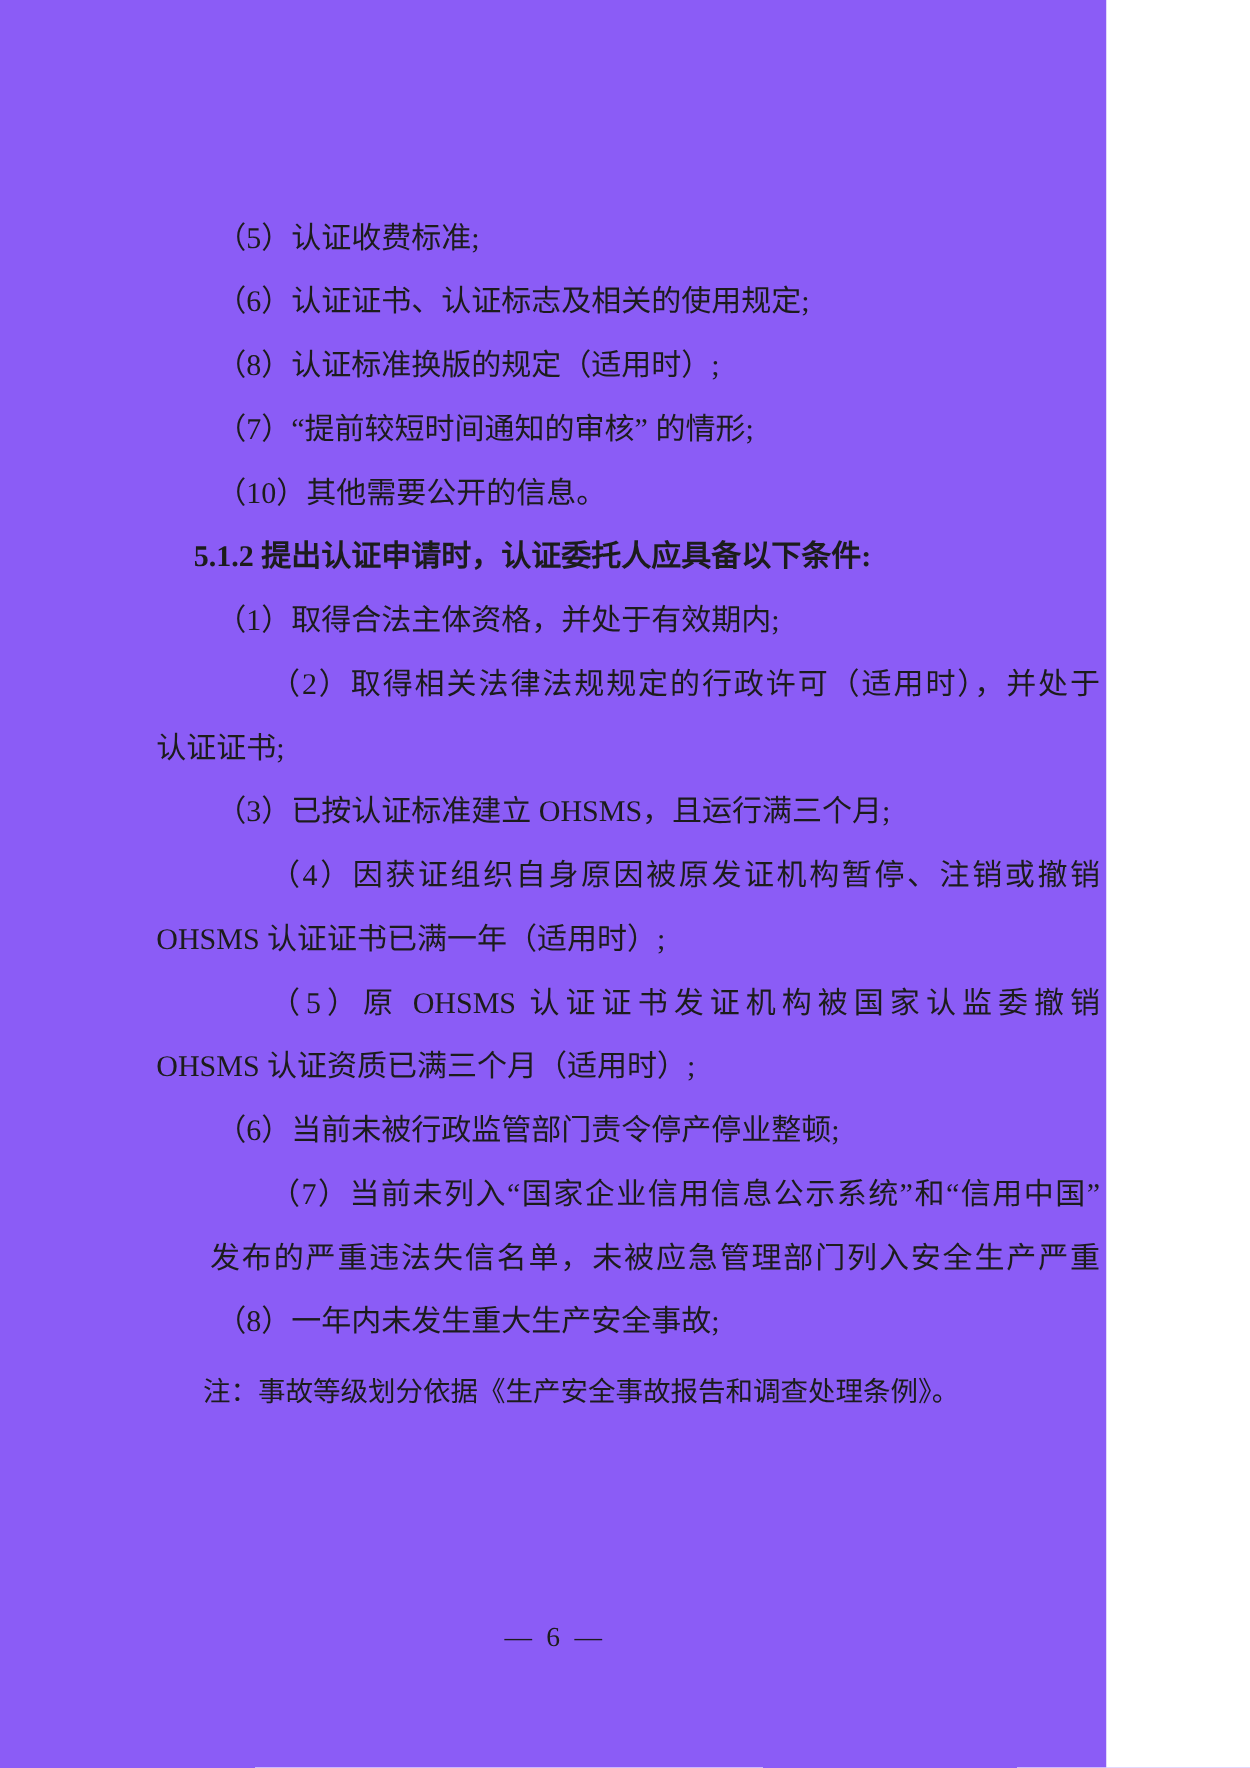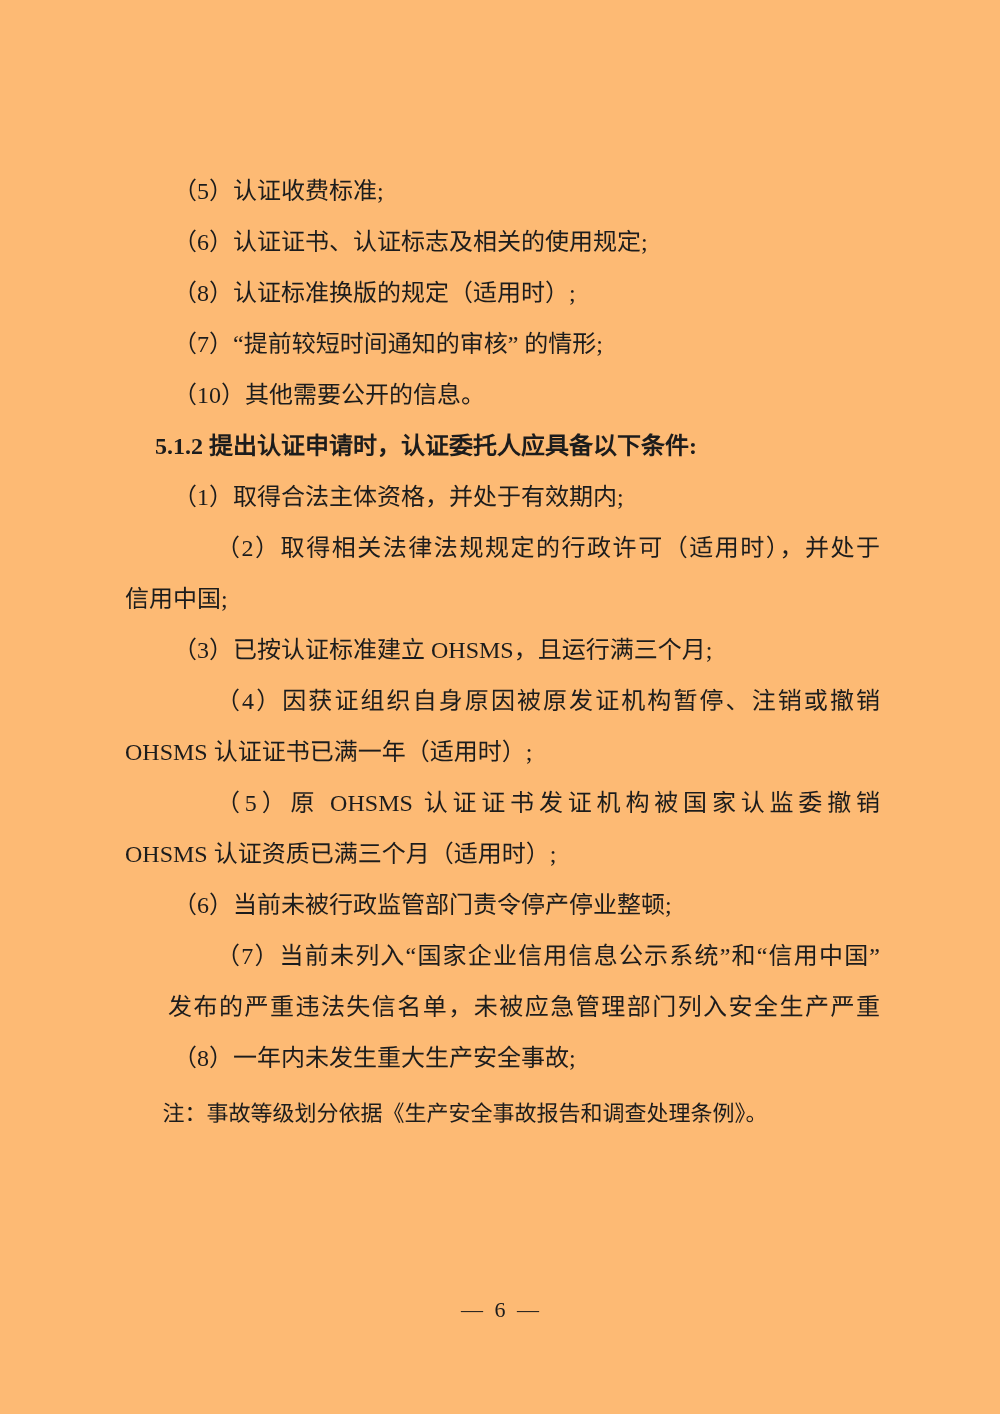--- a/index.html
+++ b/index.html
@@ -2,23 +2,23 @@
 <html lang="zh-CN"><head>
 <meta charset="utf-8">
 <style>
   html, body {
     margin: 0;
     padding: 0;
     background: #ffffff;
   }
   .page {
     position: relative;
-    width: 1000px;
+    width: 885px;
     height: 1414px;
-    background: #fdba74;
+    background: #8b5cf6;
     overflow: hidden;
     font-family: "Liberation Serif", "DejaVu Serif", serif;
     color: #1c1c1c;
   }
   .content {
     position: absolute;
     left: 125px;
     top: 166px;
     width: 755px;
   }
@@ -76,21 +76,21 @@
         <div class="line indent">（10）其他需要公开的信息。</div>
       </div>
       <div class="para">
         <div class="line indent-num">5.1.2 提出认证申请时，认证委托人应具备以下条件:</div>
       </div>
       <div class="para">
         <div class="line indent">（1）取得合法主体资格，并处于有效期内;</div>
       </div>
       <div class="para">
         <div class="line indent stretch">（2）取得相关法律法规规定的行政许可（适用时），并处于</div>
-        <div class="line">信用中国;</div>
+        <div class="line">认证证书;</div>
       </div>
       <div class="para">
         <div class="line indent">（3）已按认证标准建立 OHSMS，且运行满三个月;</div>
       </div>
       <div class="para">
         <div class="line indent stretch">（4）因获证组织自身原因被原发证机构暂停、注销或撤销</div>
         <div class="line">OHSMS 认证证书已满一年（适用时）;</div>
       </div>
       <div class="para">
         <div class="line indent stretch">（5）原 OHSMS 认证证书发证机构被国家认监委撤销</div>

